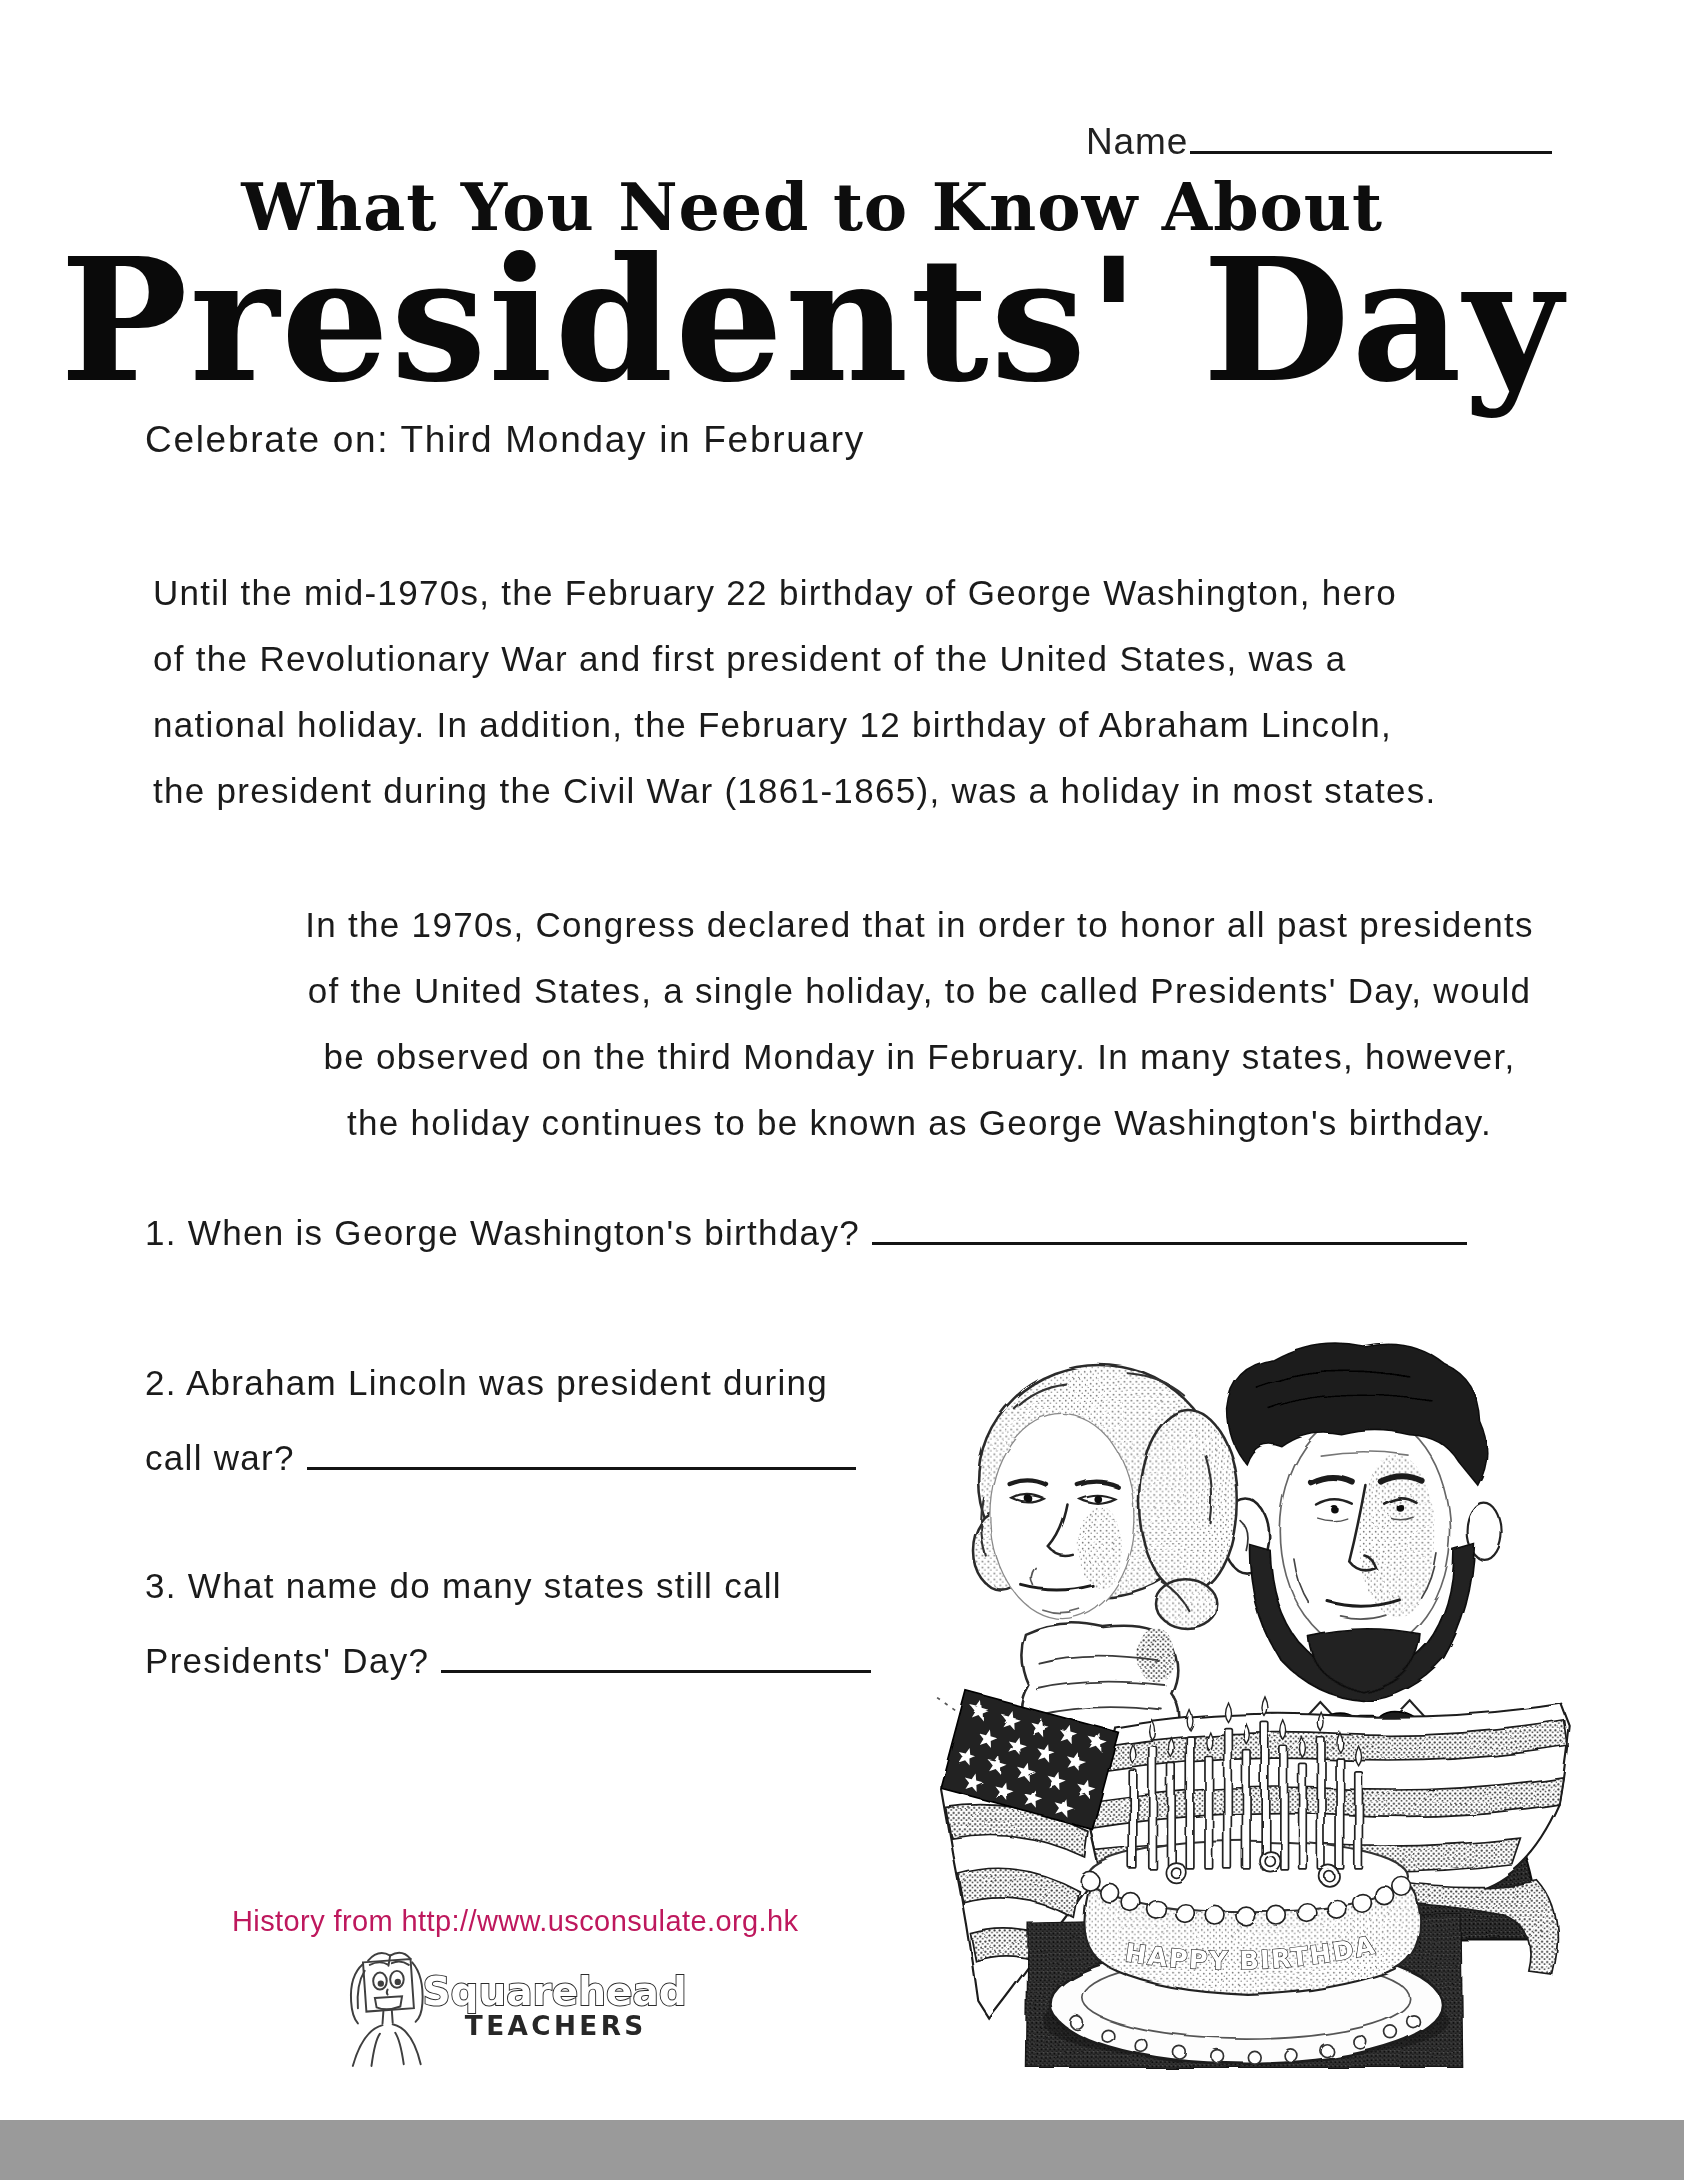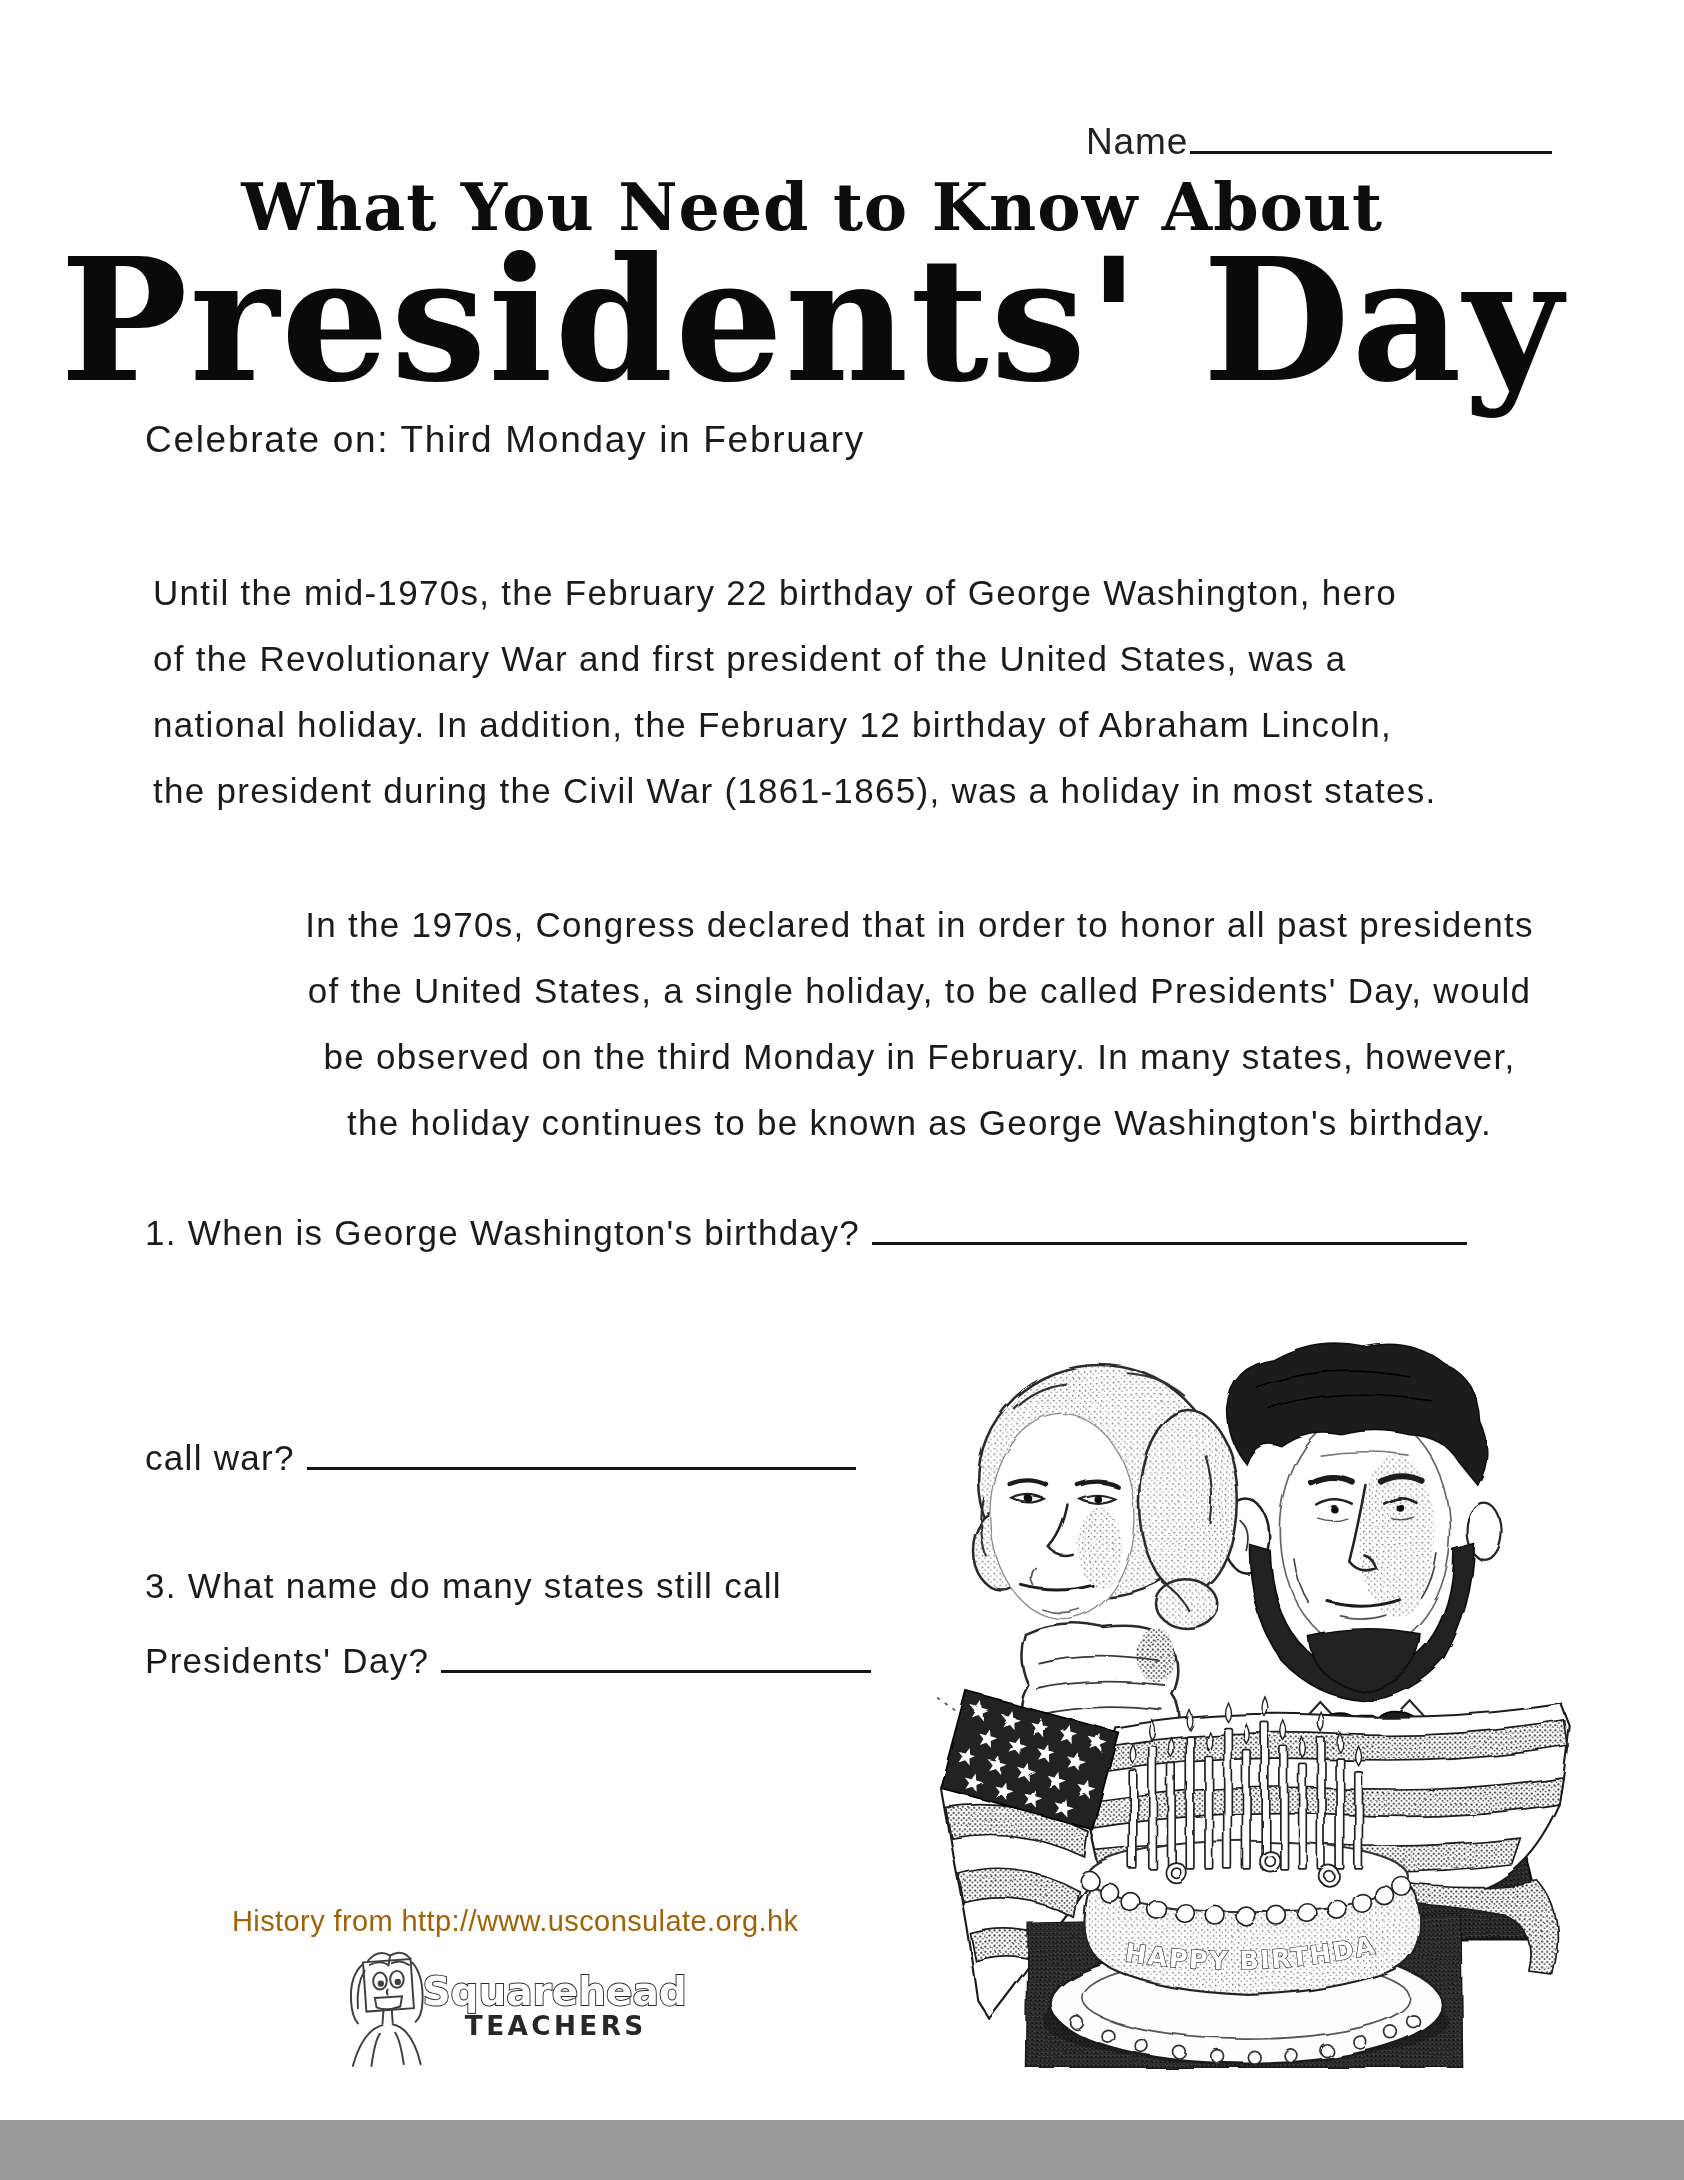--- a/index.html
+++ b/index.html
@@ -24,21 +24,21 @@
   .q1{top:1213px;}
   .q2a{top:1363px;}
   .q2b{top:1438px;}
   .q3a{top:1566px;}
   .q3b{top:1641px;}
   .blank{display:inline-block;height:12px;border-bottom:3.4px solid #141414;margin-left:12px;}
   .blank-q1{width:595px;}
   .blank-q2{width:549px;}
   .blank-q3{width:430px;}
   
-  .source{left:232px;top:1905px;font-size:29px;letter-spacing:0.4px;color:#a16207;}
+  .source{left:232px;top:1905px;font-size:29px;letter-spacing:0.4px;color:#be185d;}
   .logo{left:337px;top:1942px;width:366px;height:129px;}
   .illustration{left:933px;top:1327px;width:698px;height:750px;}
   svg text{font-family:"DejaVu Sans",sans-serif;}
 </style>
 </head>
 <body>
 
 <div class="page">
 
   <div class="abs name-row">
@@ -54,20 +54,21 @@
 national holiday. In addition, the February 12 birthday of Abraham Lincoln,
 the president during the Civil War (1861-1865), was a holiday in most states.</p>
   <p class="abs para p2">In the 1970s, Congress declared that in order to honor all past presidents
 of the United States, a single holiday, to be called Presidents' Day, would
 be observed on the third Monday in February. In many states, however,
 the holiday continues to be known as George Washington's birthday.</p>
 
   <div class="abs q q1">
     <span>1. When is George Washington's birthday?</span><span class="blank blank-q1"></span>
   </div>
+  <div class="abs q q2a">2. Abraham Lincoln was president during</div>
   <div class="abs q q2b">
     <span>call war?</span><span class="blank blank-q2"></span>
   </div>
   <div class="abs q q3a">3.  What name do many states still call</div>
   <div class="abs q q3b">
     <span>Presidents' Day?</span><span class="blank blank-q3"></span>
   </div>
 
   <svg class="abs illustration" viewBox="0 0 820 880" width="698" height="750" xmlns="http://www.w3.org/2000/svg">
     <defs>

